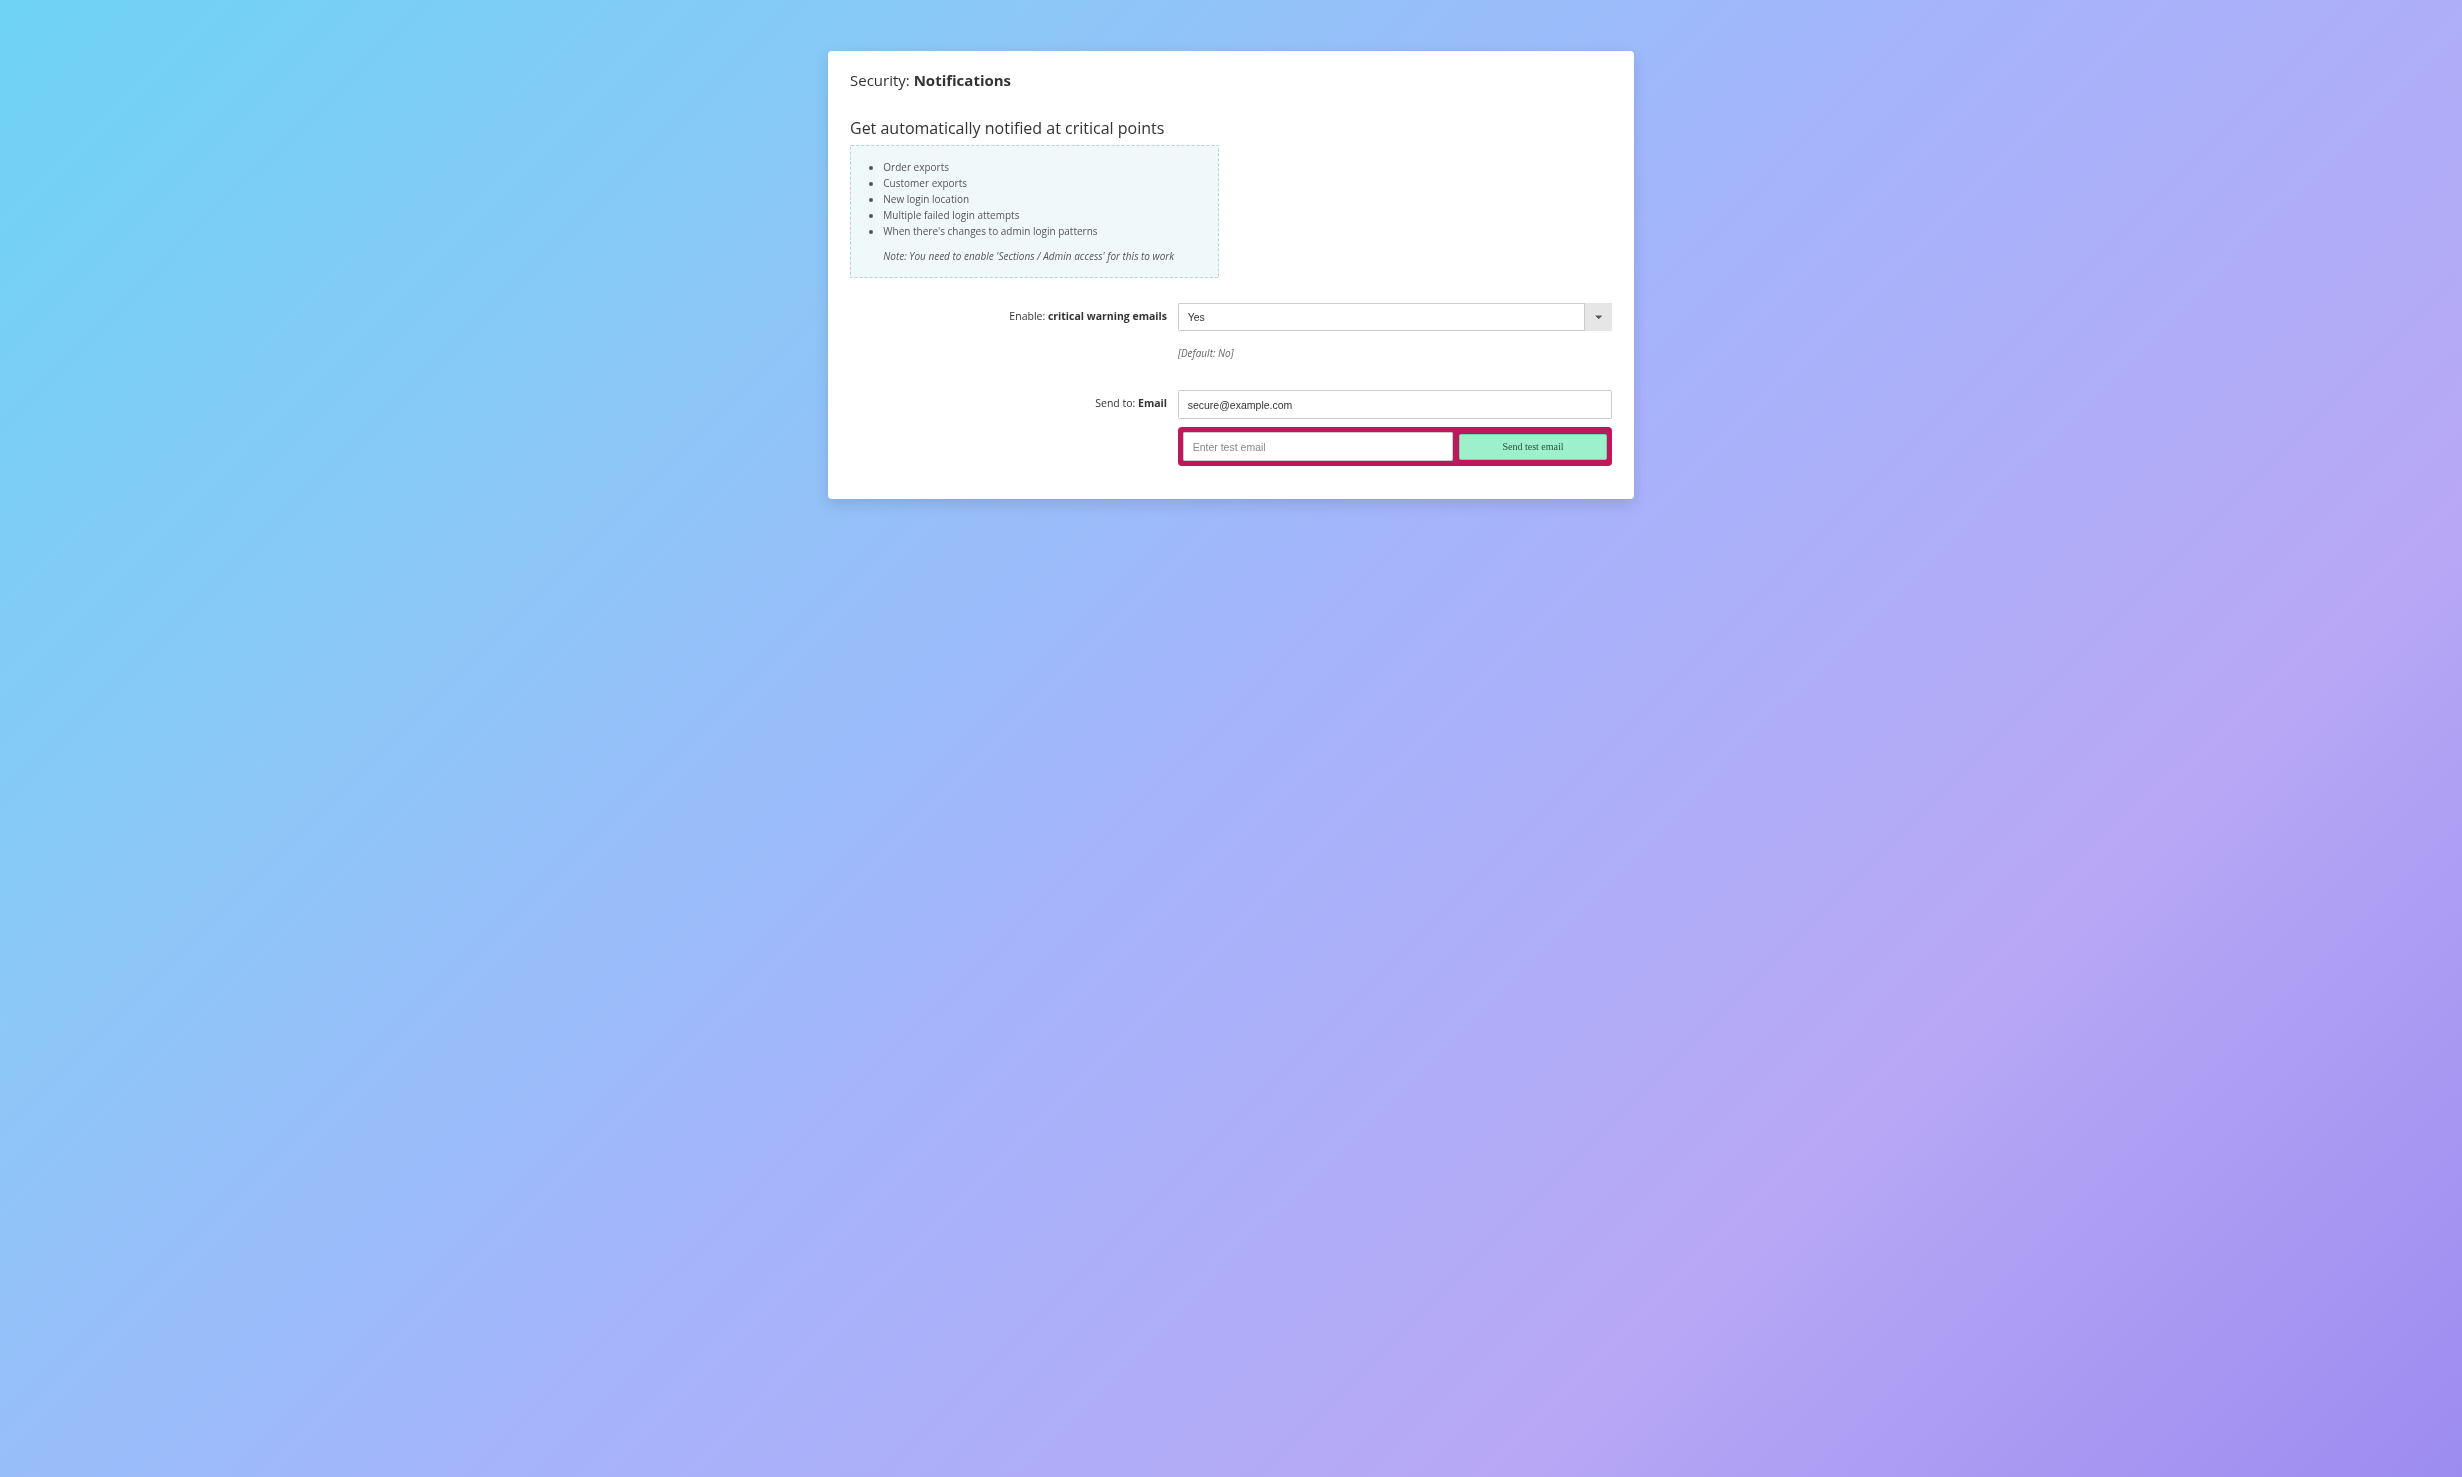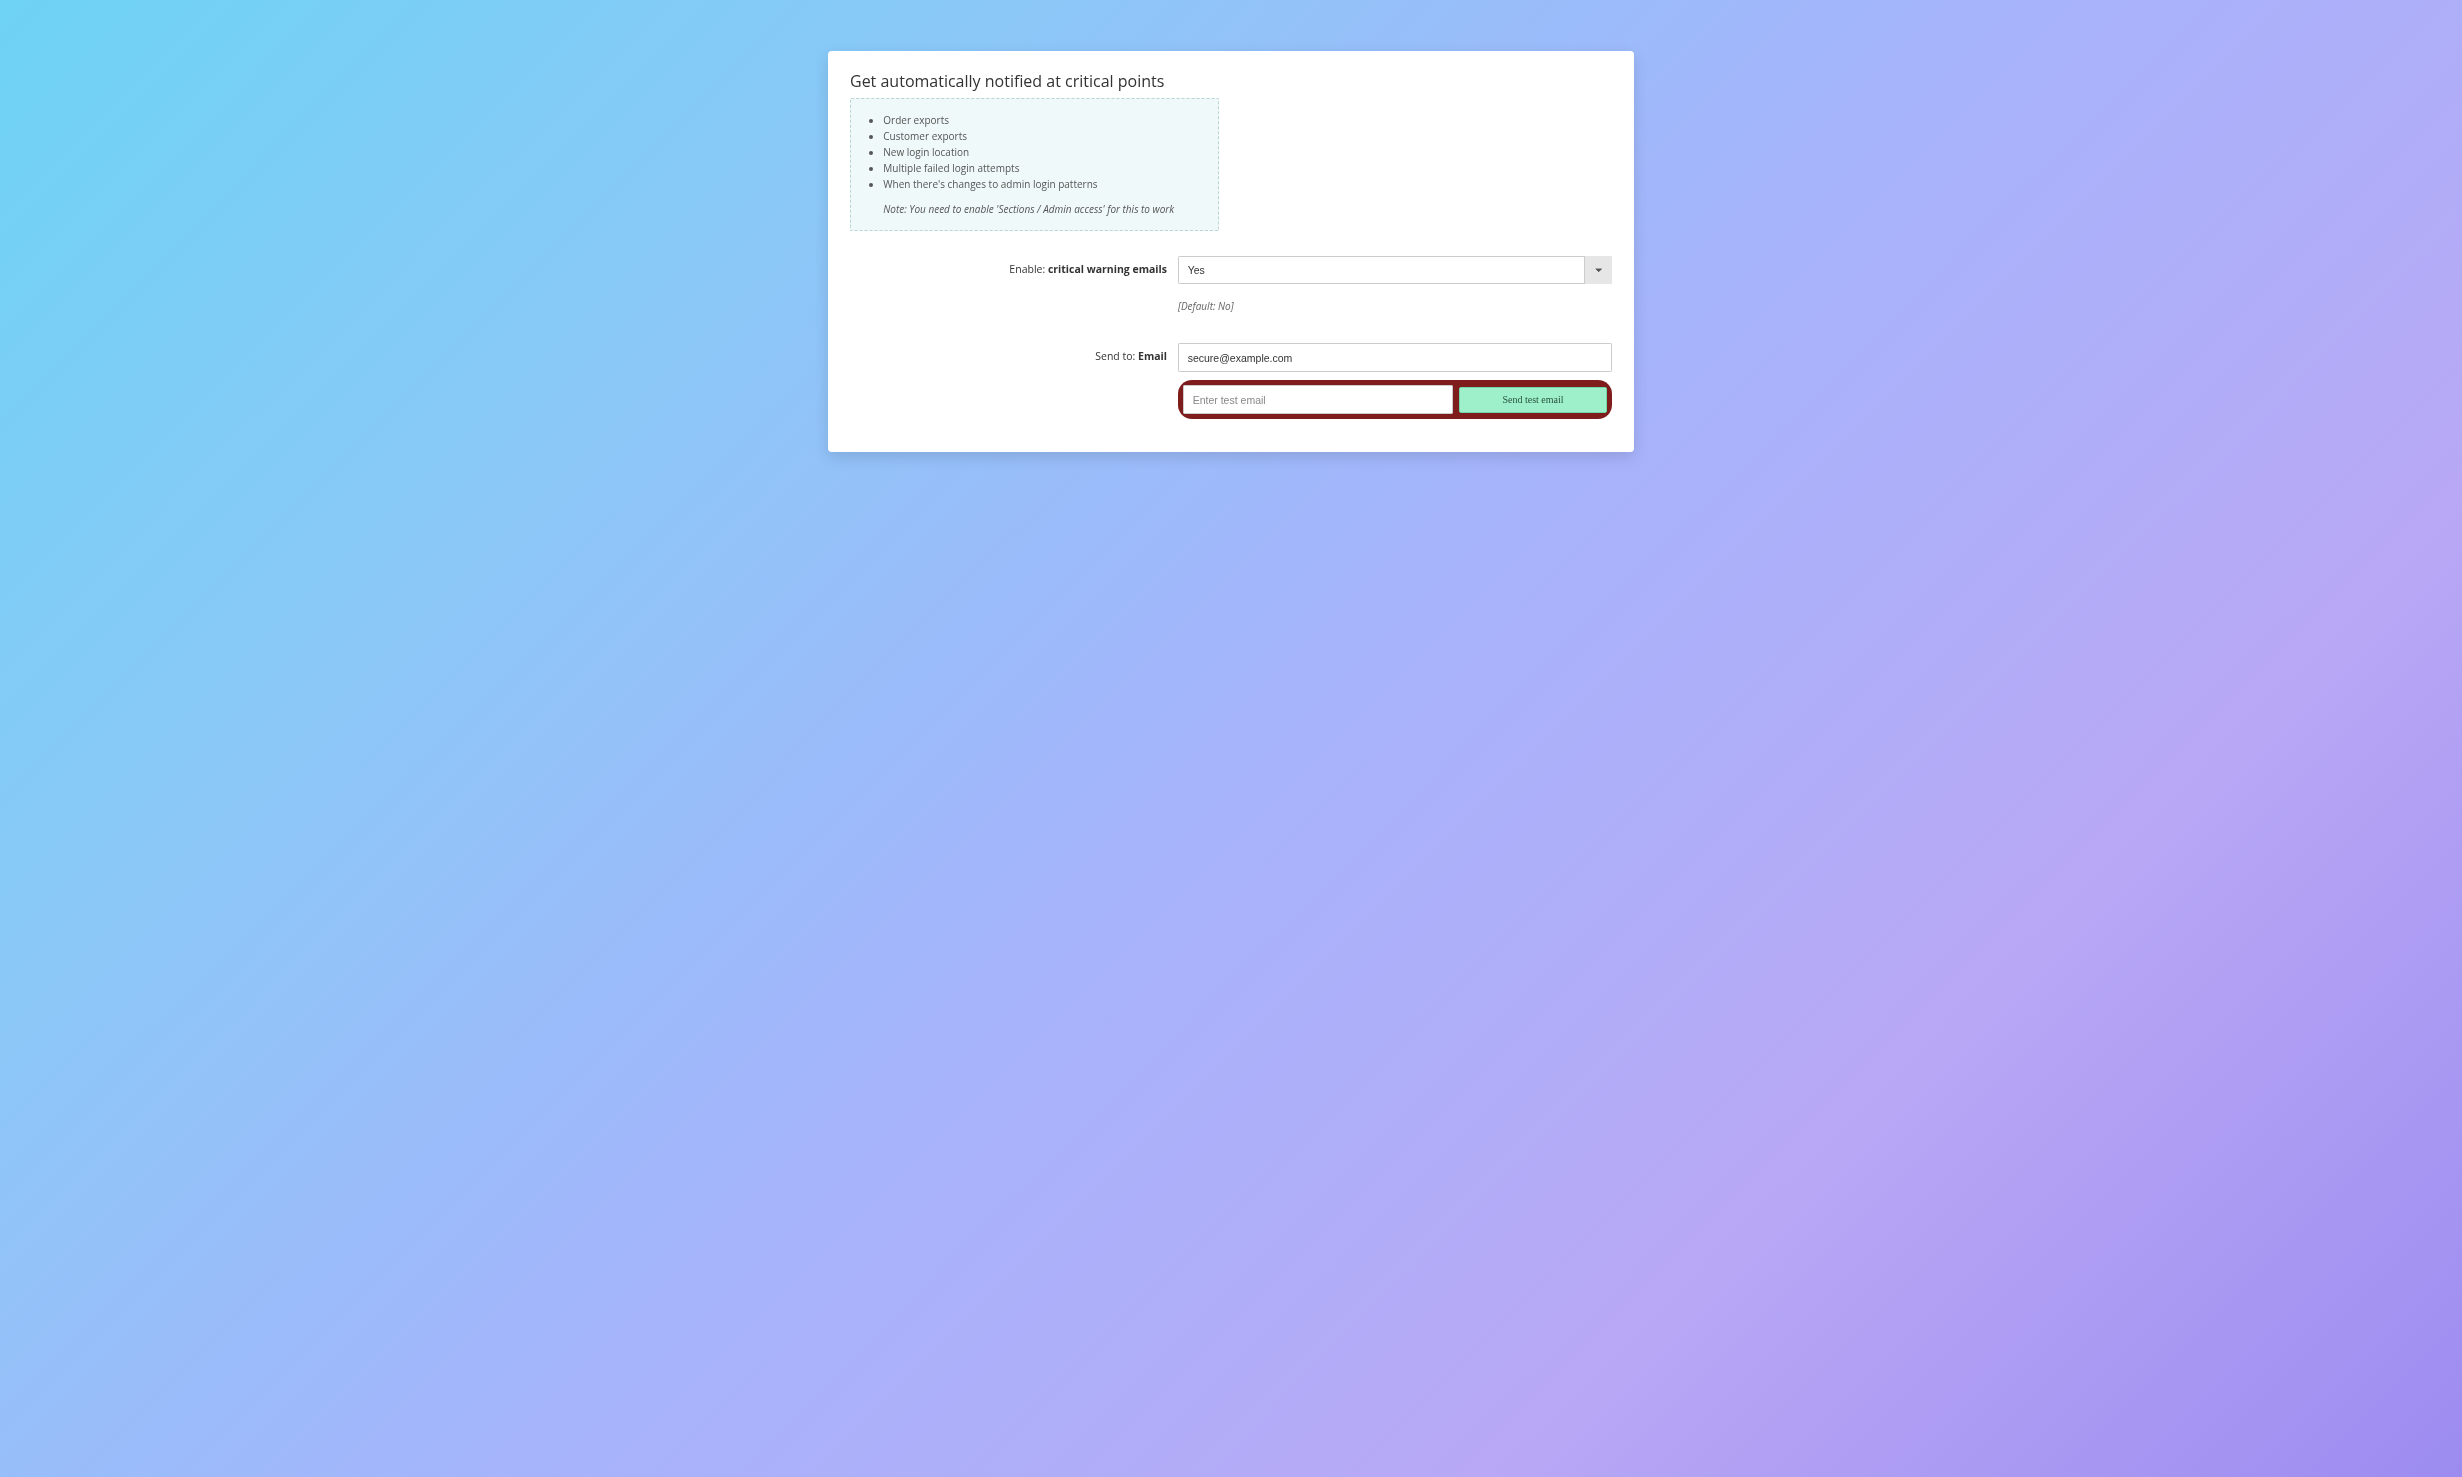--- a/index.html
+++ b/index.html
@@ -159,22 +159,22 @@
       border-radius: 1.2px;
     }
 
     .text-input::placeholder {
       color: #888888;
     }
 
     .test-email-row {
       display: flex;
       gap: 6.2px;
-      background: #7f1d1d;
-      border-radius: 14px;
+      background: #be185d;
+      border-radius: 4px;
       padding: 5px;
       max-width: 434px;
       margin-top: 8.7px;
       align-items: center;
     }
 
     .test-email-input {
       flex: 1;
       height: 28.5px;
       border: 0.6px solid #cccccc;
@@ -199,20 +199,23 @@
       color: #2a5540;
       cursor: pointer;
       font-family: Liberation Serif, serif;
     }
   </style>
 </head>
 <body>
 
 <div class="card">
 
+  <h1 class="page-title">
+    <span>Security: </span><strong>Notifications</strong>
+  </h1>
 
   <h2 class="section-heading">Get automatically notified at critical points</h2>
 
   <div class="info-box">
     <ul>
       <li>Order exports</li>
       <li>Customer exports</li>
       <li>New login location</li>
       <li>Multiple failed login attempts</li>
       <li>When there's changes to admin login patterns</li>

